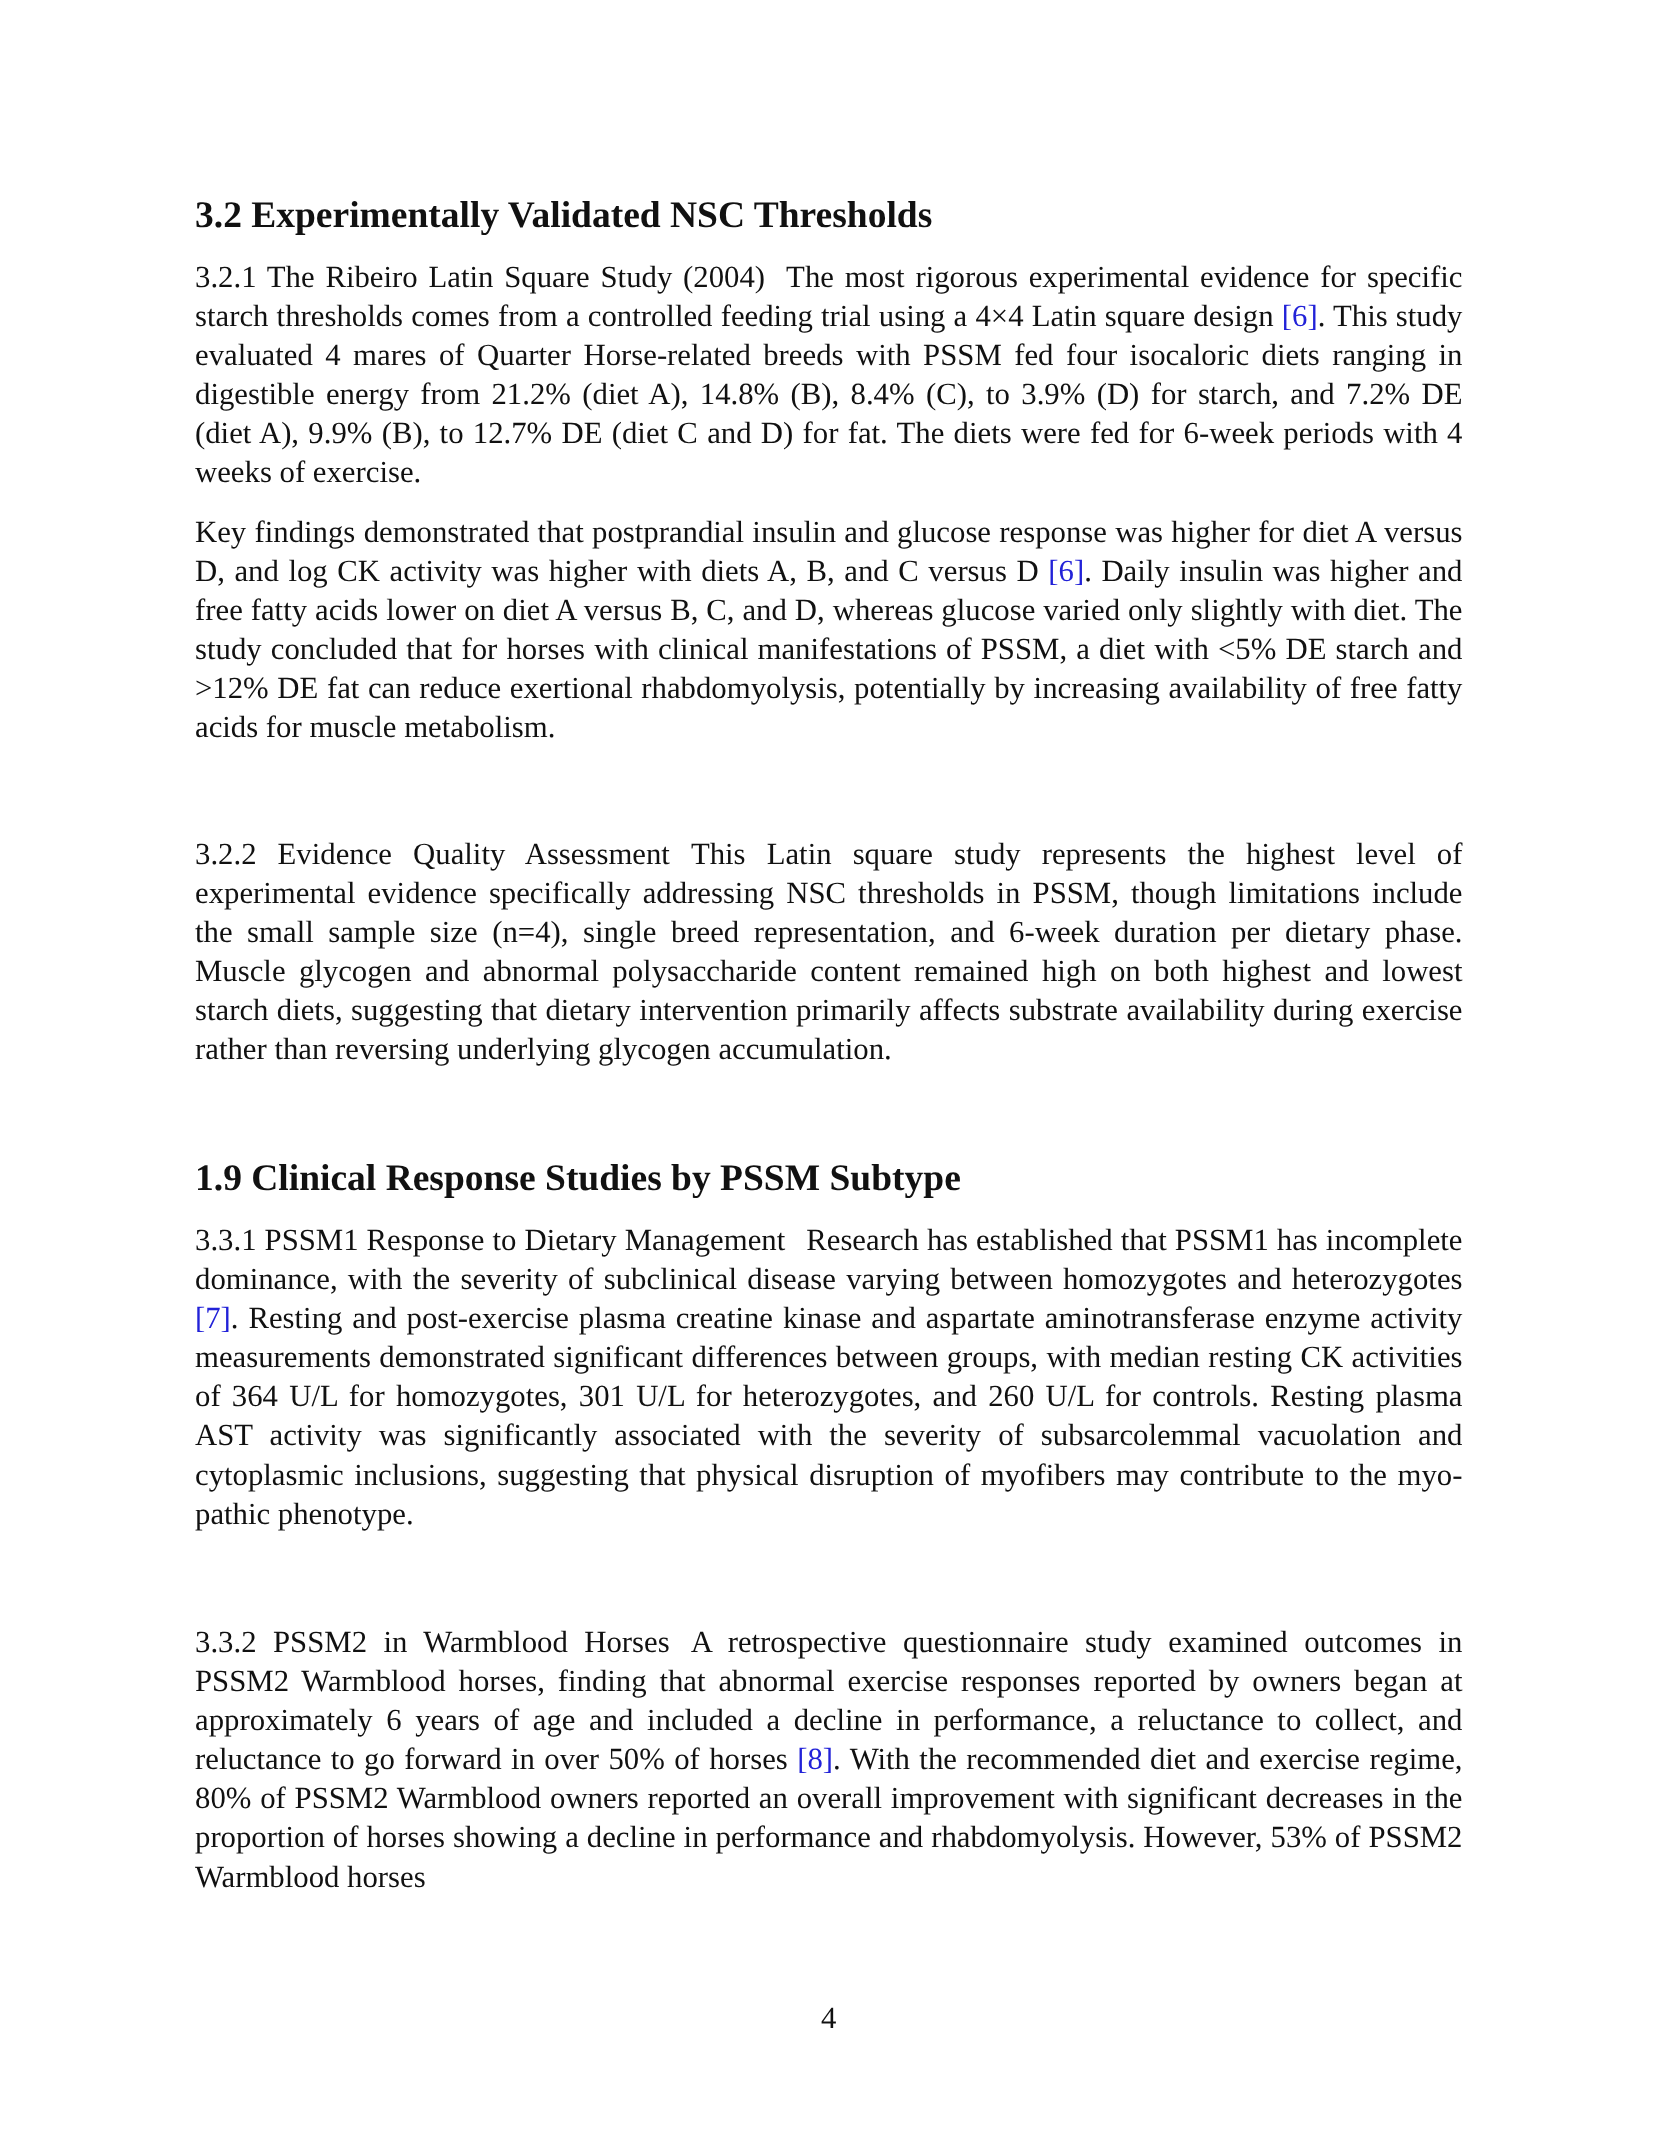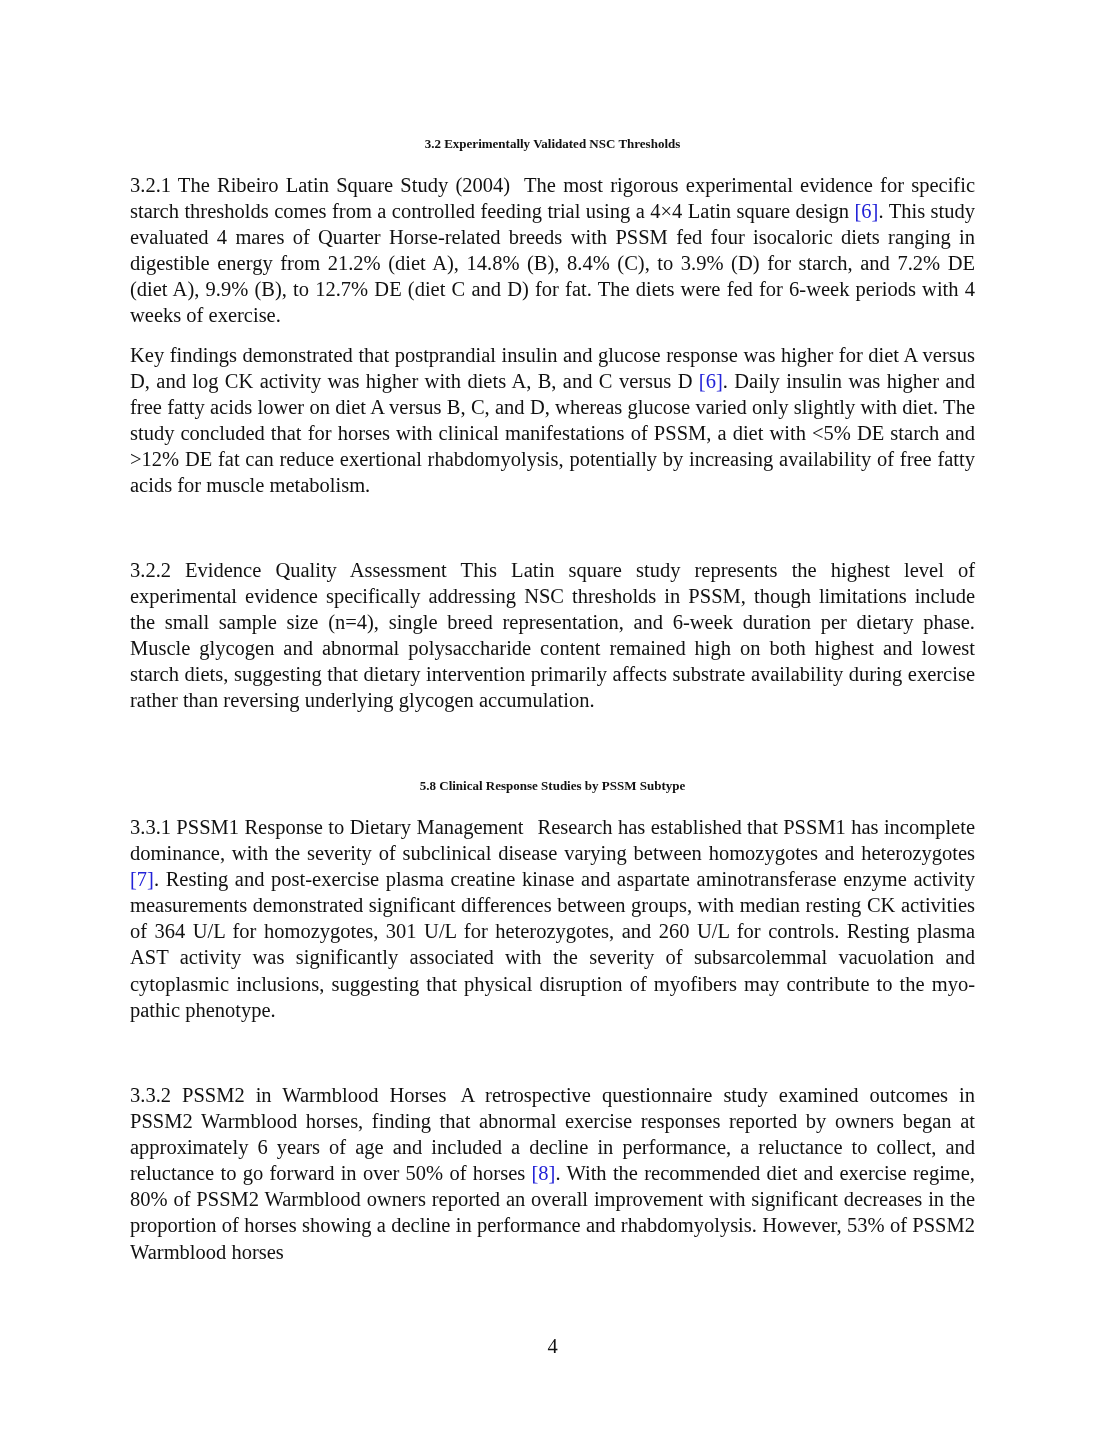--- a/index.html
+++ b/index.html
@@ -4,21 +4,21 @@
 <style>
   html, body { margin: 0; padding: 0; background: #ffffff; }
   body {
     width: 1105px; height: 1430px; position: relative; overflow: hidden;
     font-family: "Liberation Serif", "DejaVu Serif", serif;
     color: #111111;
   }
   .page { position: absolute; left: 130px; top: 0; width: 845px; }
   .sec-title {
     position: absolute; left: 0; width: 845px;
-    font-weight: bold; font-size: 13px; line-height: 26px; margin: 0; text-align: center;
+    font-weight: bold; font-size: 25px; line-height: 26px; margin: 0;
   }
   .para {
     position: absolute; left: 0; width: 845px;
     font-size: 20.5px; line-height: 26.1px; margin: 0;
     text-align: justify; hyphens: manual;
   }
   .runin { font-weight: normal; margin-right: 14px; }
   .cite { color: #2222d8; text-decoration: none; cursor: pointer; }
   .page-num {
     position: absolute; top: 1333px; left: 0; width: 1105px; text-align: center;
@@ -31,21 +31,21 @@
 <div class="page">
 
   <h3 class="sec-title" style="top:131px;">3.2 Experimentally Validated NSC Thresholds</h3>
 
   <p class="para" style="top:172px;"><span class="runin">3.2.1 The Ribeiro Latin Square Study (2004)</span><span>The most rigorous experimental evidence for specific starch thresholds comes from a controlled feeding trial using a 4×4 Latin square design </span><a class="cite">[6]</a><span>. This study evaluated 4 mares of Quarter Horse-related breeds with PSSM fed four isocaloric diets ranging in digestible energy from 21.2% (diet A), 14.8% (B), 8.4% (C), to 3.9% (D) for starch, and 7.2% DE (diet A), 9.9% (B), to 12.7% DE (diet C and D) for fat. The diets were fed for 6-week periods with 4 weeks of exercise.</span></p>
 
   <p class="para" style="top:342px;"><span>Key findings demonstrated that postprandial insulin and glucose response was higher for diet A versus D, and log CK activity was higher with diets A, B, and C versus D </span><a class="cite">[6]</a><span>. Daily insulin was higher and free fatty acids lower on diet A versus B, C, and D, whereas glucose varied only slightly with diet.  The study concluded that for horses with clinical manifestations of PSSM, a diet with &lt;5% DE starch and &gt;12% DE fat can reduce exer­tional rhabdomyolysis, potentially by increasing availability of free fatty acids for muscle metabolism.</span></p>
 
   <p class="para" style="top:557px;"><span class="runin">3.2.2 Evidence Quality Assessment</span><span>This Latin square study represents the highest level of experimental evidence specifically addressing NSC thresholds in PSSM, though limita­tions include the small sample size (n=4), single breed representation, and 6-week dura­tion per dietary phase.  Muscle glycogen and abnormal polysaccharide content remained high on both highest and lowest starch diets, suggesting that dietary intervention primar­ily affects substrate availability during exercise rather than reversing underlying glycogen accumulation.</span></p>
 
-  <h3 class="sec-title" style="top:773px;">5.8 Clinical Response Studies by PSSM Subtype</h3>
+  <h3 class="sec-title" style="top:773px;">1.9 Clinical Response Studies by PSSM Subtype</h3>
 
   <p class="para" style="top:814px;"><span class="runin">3.3.1 PSSM1 Response to Dietary Management</span><span>Research has established that PSSM1 has incomplete dominance, with the severity of subclinical disease varying between ho­mozygotes and heterozygotes </span><a class="cite">[7]</a><span>.  Resting and post-exercise plasma creatine kinase and aspartate aminotransferase enzyme activity measurements demonstrated significant dif­ferences between groups, with median resting CK activities of 364 U/L for homozygotes, 301 U/L for heterozygotes, and 260 U/L for controls.  Resting plasma AST activity was significantly associated with the severity of subsarcolemmal vacuolation and cytoplasmic inclusions, suggesting that physical disruption of myofibers may contribute to the myo­pathic phenotype.</span></p>
 
   <p class="para" style="top:1082px;"><span class="runin">3.3.2 PSSM2 in Warmblood Horses</span><span>A retrospective questionnaire study examined out­comes in PSSM2 Warmblood horses, finding that abnormal exercise responses reported by owners began at approximately 6 years of age and included a decline in performance, a reluctance to collect, and reluctance to go forward in over 50% of horses </span><a class="cite">[8]</a><span>.  With the recommended diet and exercise regime, 80% of PSSM2 Warmblood owners reported an overall improvement with significant decreases in the proportion of horses showing a de­cline in performance and rhabdomyolysis.  However, 53% of PSSM2 Warmblood horses</span></p>
 
 </div>
 
 <div class="page-num">4</div>
 
 </body></html>

